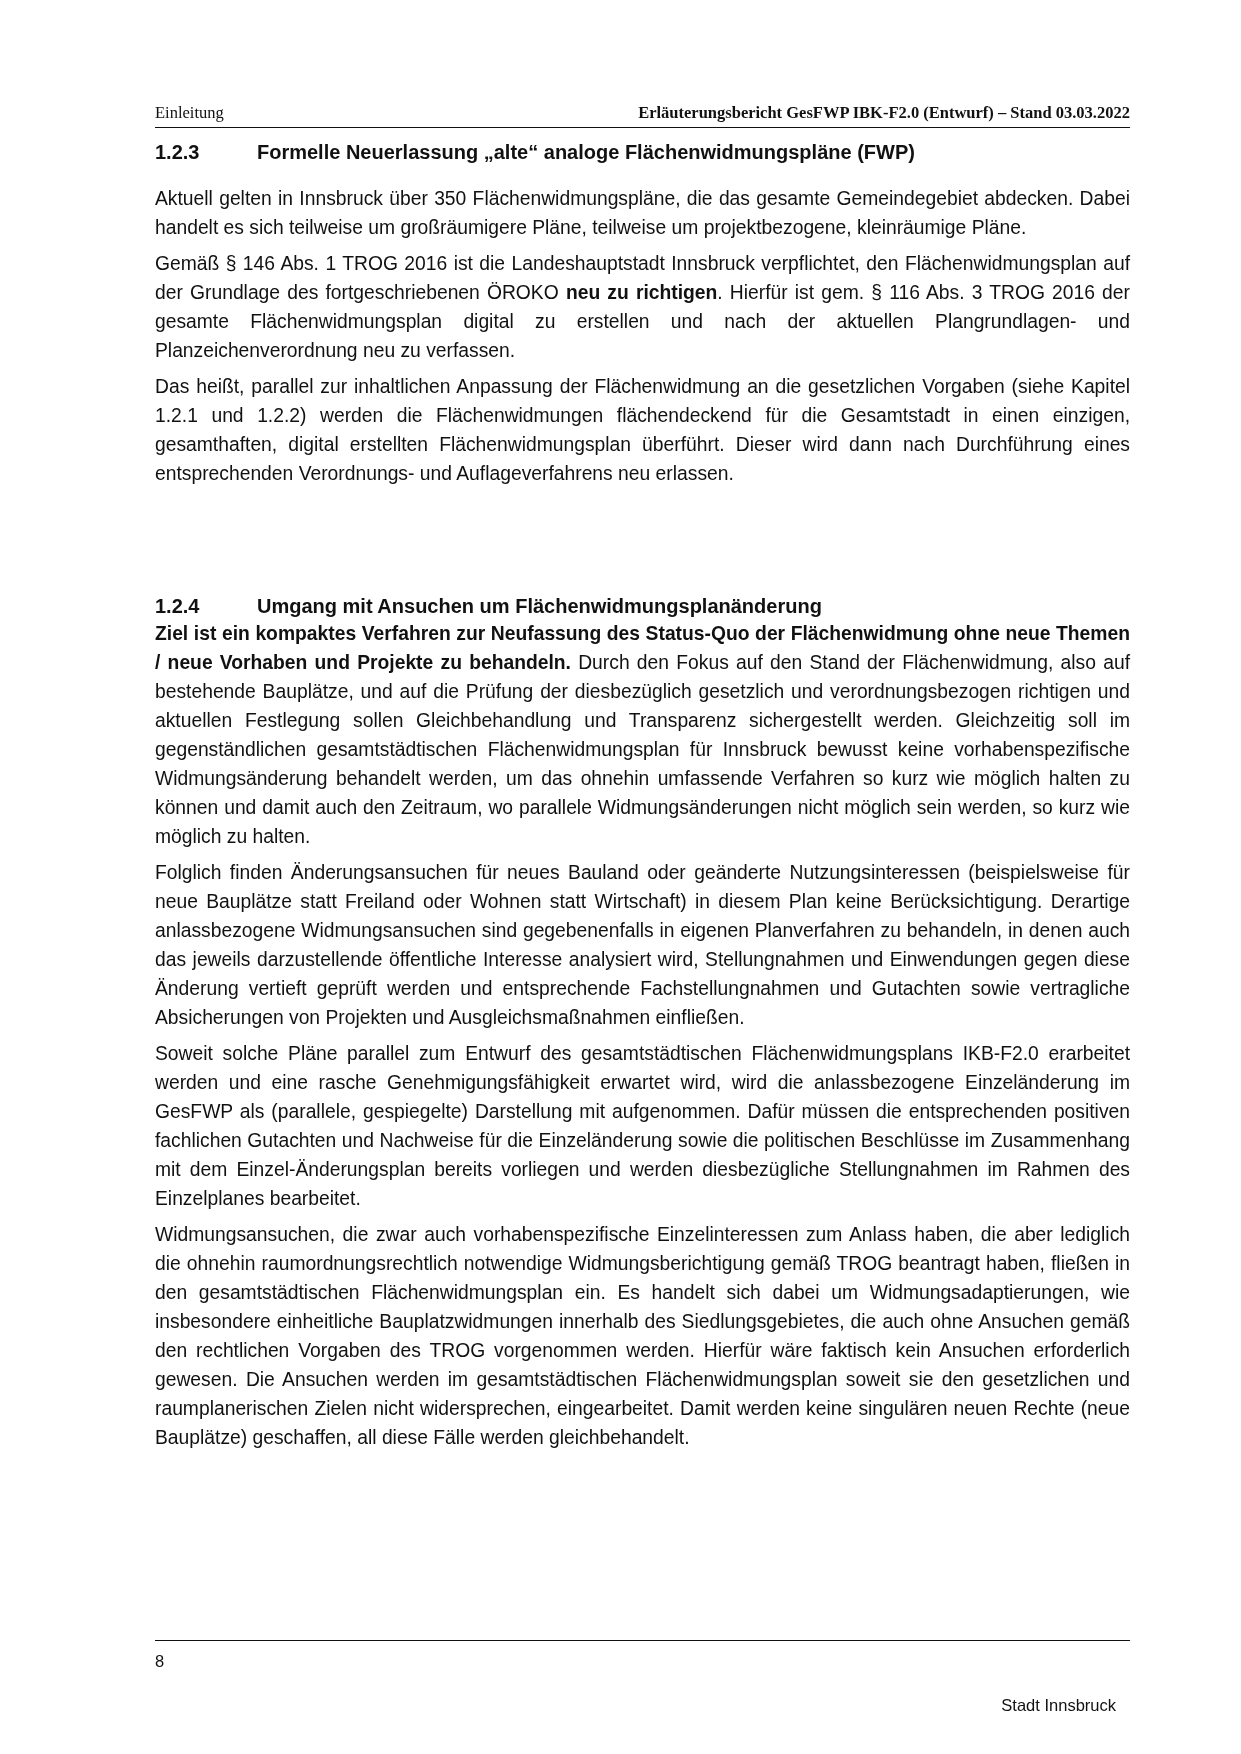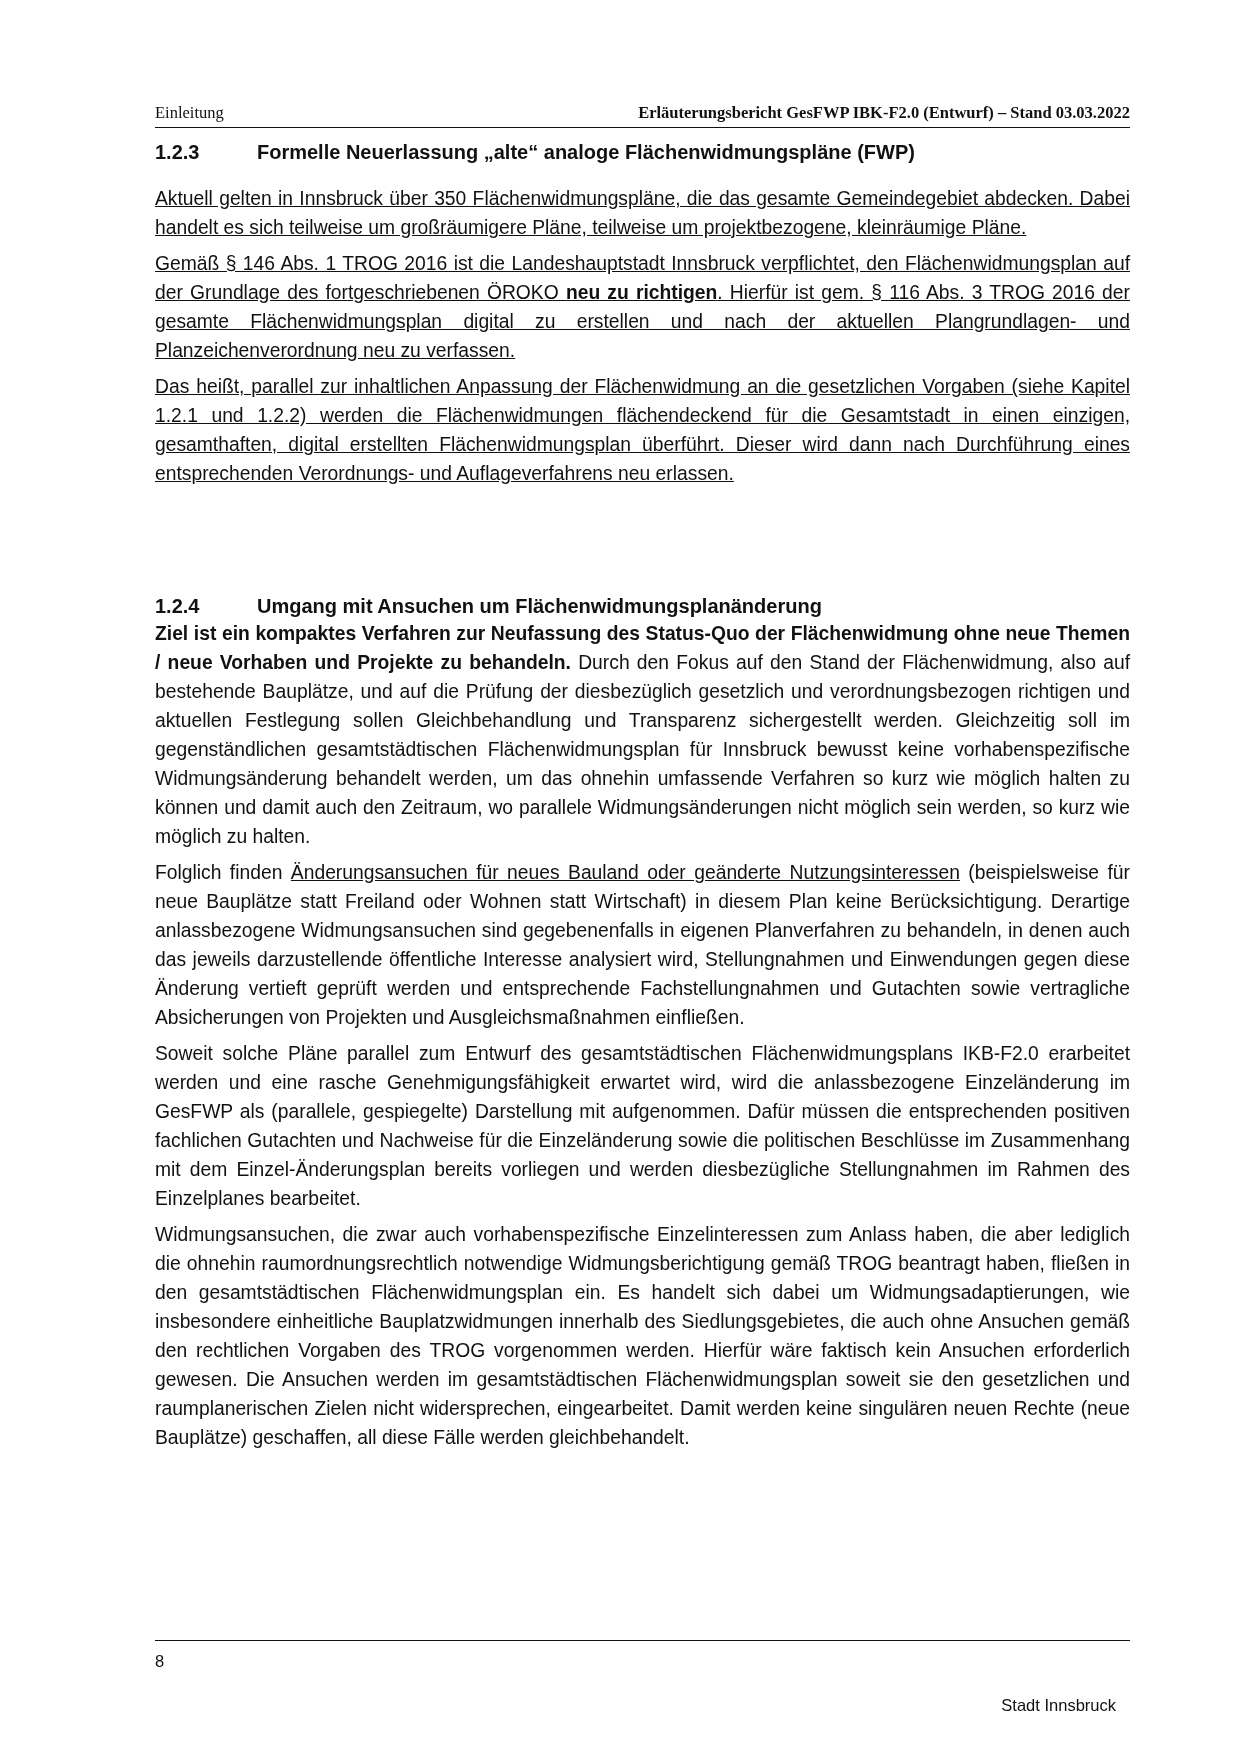--- a/index.html
+++ b/index.html
@@ -7,41 +7,41 @@
       font-family: "Liberation Sans", sans-serif; color: #111111; }
     .page { position: absolute; left: 155px; top: 0; width: 975px; height: 1754px; }
     .hdr { position: absolute; top: 101px; left: 0; width: 975px; height: 26px;
       border-bottom: 1.5px solid #111; font-size: 16.5px; line-height: 22px; font-family: Liberation Serif, serif; }
     .hdr .l { position: absolute; left: 0; top: 1px; }
     .hdr .r { position: absolute; right: 0; top: 1px; font-weight: bold; }
     h2 { margin: 0; font-size: 20px; font-weight: bold; position: absolute; left: 0; width: 975px; line-height: 26px; }
     h2 .num { display: inline-block; width: 102px; }
     .txt { position: absolute; left: 0; width: 975px; font-size: 19.3px; line-height: 29px; text-align: justify; }
     .txt p { margin: 0 0 7px 0; }
-    .u { text-decoration: underline; }
+    .u { }
     .ftr { position: absolute; top: 1640px; left: 0; width: 975px; border-top: 1.5px solid #111;
       font-size: 16.5px; line-height: 22px; }
     .ftr .l { position: absolute; left: 0; top: 9px; }
     .ftr .r { position: absolute; right: 14px; top: 9px; margin-top: 44px; }
   </style>
 </head>
 <body>
 
 <div class="page">
 
   <div class="hdr">
     <span class="l">Einleitung</span>
     <span class="r">Erläuterungsbericht GesFWP IBK-F2.0 (Entwurf) – Stand 03.03.2022</span>
   </div>
 
   <h2 style="top:139px;">
     <span class="num">1.2.3</span><span>Formelle Neuerlassung „alte“ analoge Flächenwidmungspläne (FWP)</span>
   </h2>
 
-  <div class="txt" style="top:184px;text-decoration:underline;">
+  <div class="txt" style="top:184px;">
     <p>Aktuell gelten in Innsbruck über 350 Flächenwidmungspläne, die das gesamte Gemeindegebiet abdecken. Dabei handelt es sich teilweise um großräumigere Pläne, teilweise um projektbezogene, kleinräumige Pläne.</p>
     <p><span>Gemäß § 146 Abs. 1 TROG 2016 ist die Landeshauptstadt Innsbruck verpflichtet, den Flächenwidmungsplan auf der Grundlage des fortgeschriebenen ÖROKO </span><b>neu zu richtigen</b><span>. Hierfür ist gem. § 116 Abs. 3 TROG 2016 der gesamte Flächenwidmungsplan digital zu erstellen und nach der aktuellen Plangrundlagen- und Planzeichenverordnung neu zu verfassen.</span></p>
     <p>Das heißt, parallel zur inhaltlichen Anpassung der Flächenwidmung an die gesetzlichen Vorgaben (siehe Kapitel 1.2.1 und 1.2.2) werden die Flächenwidmungen flächendeckend für die Gesamtstadt in einen einzigen, gesamthaften, digital erstellten Flächenwidmungsplan überführt. Dieser wird dann nach Durchführung eines entsprechenden Verordnungs- und Auflageverfahrens neu erlassen.</p>
   </div>
 
   <h2 style="top:549px;margin-top:44px;">
     <span class="num">1.2.4</span><span>Umgang mit Ansuchen um Flächenwidmungsplanänderung</span>
   </h2>
 
   <div class="txt" style="top:619px;">

